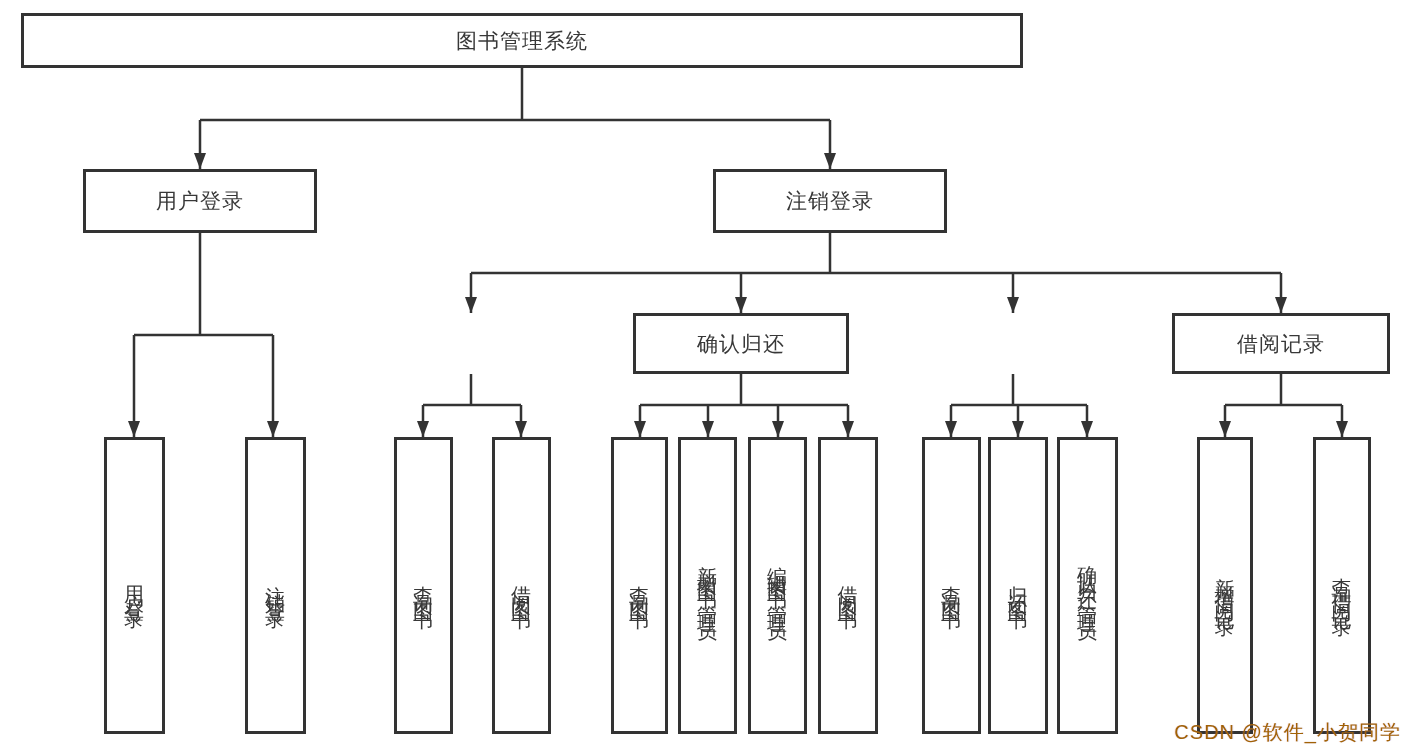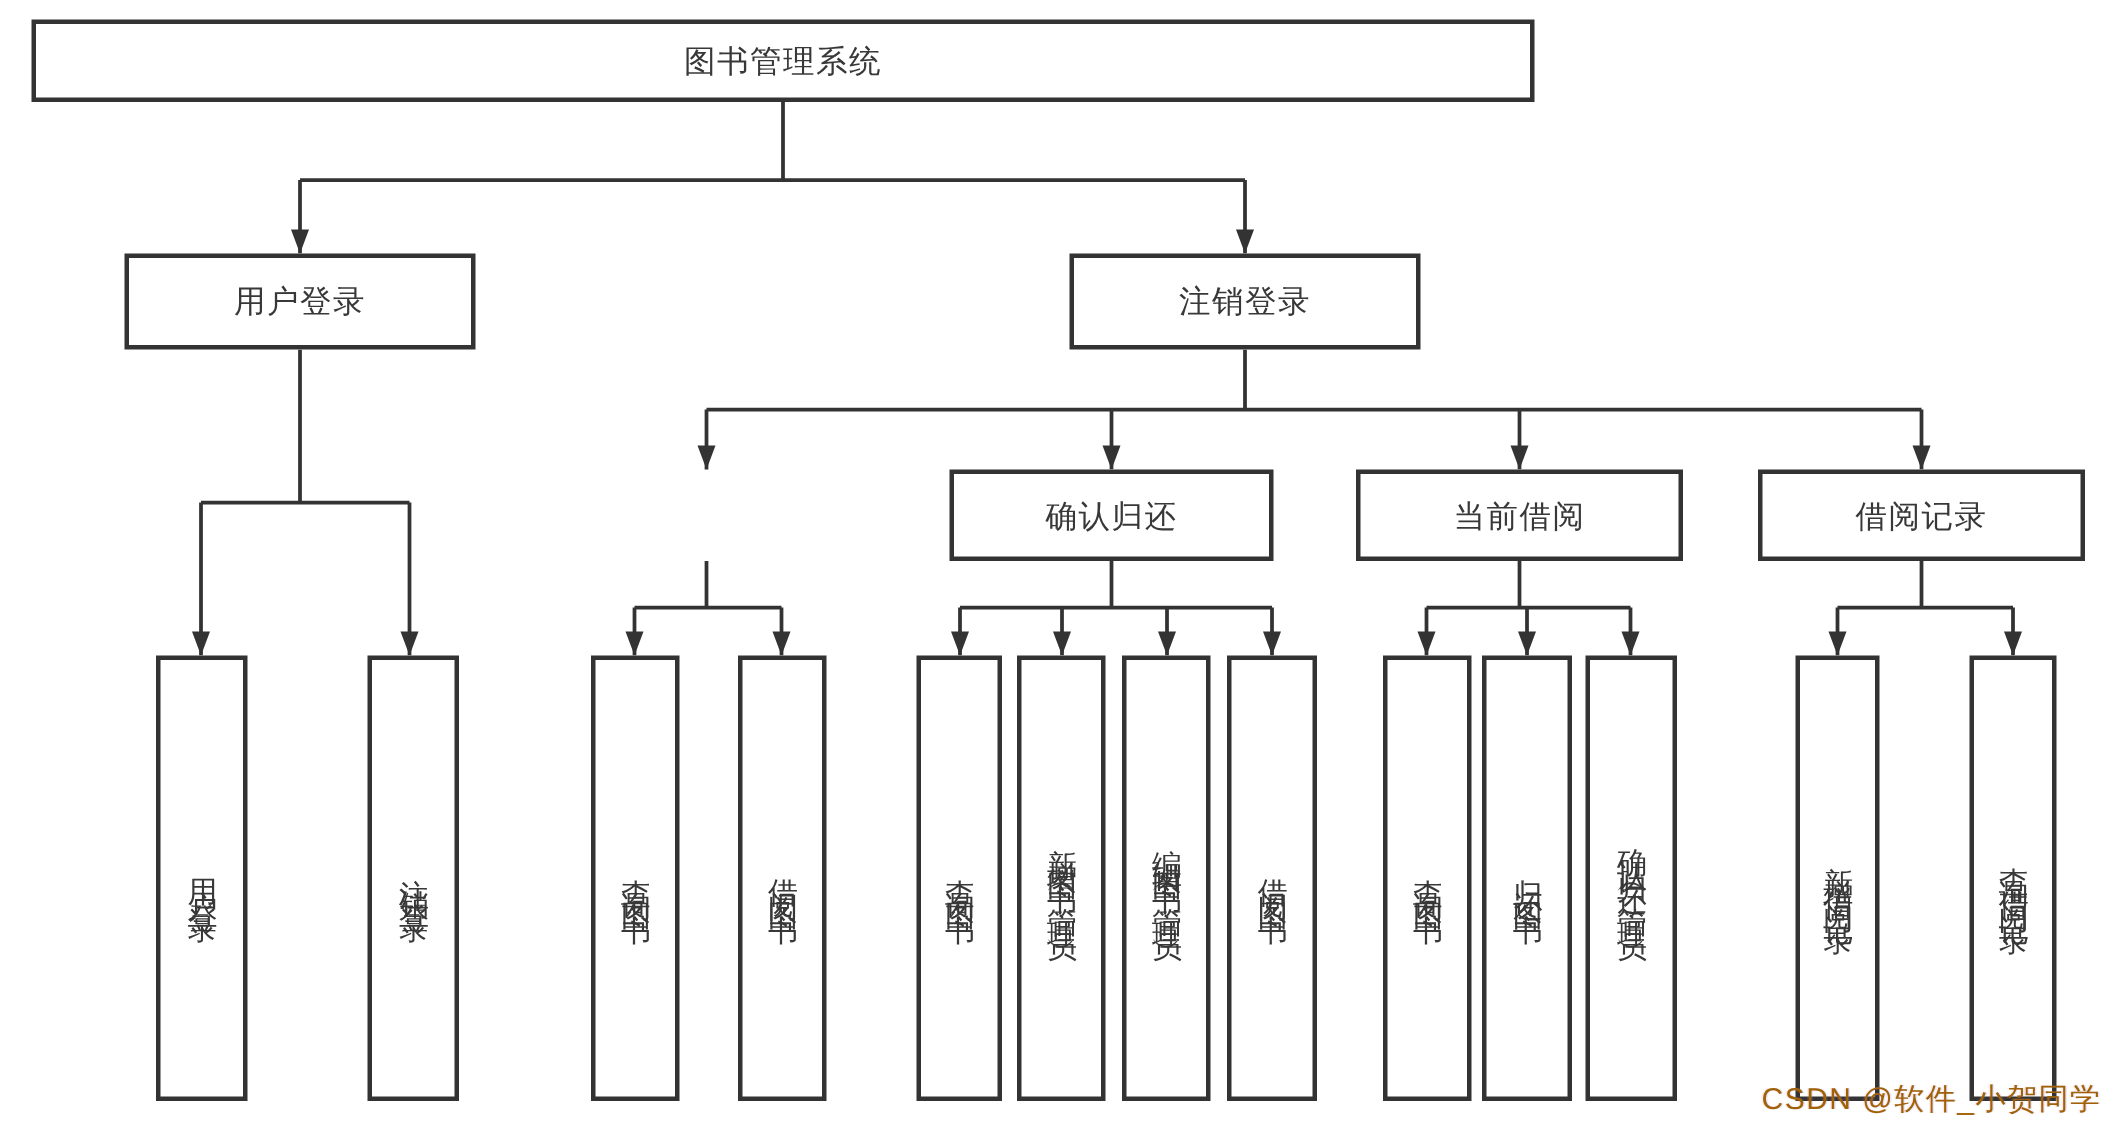--- a/index.html
+++ b/index.html
@@ -95,23 +95,20 @@
   <div class="node" style="left:83px;top:169px;width:234px;height:64px">
     <span class="label">用户登录</span>
   </div>
   <div class="node" style="left:713px;top:169px;width:234px;height:64px">
     <span class="label">注销登录</span>
   </div>
 
   <div class="node" style="left:633px;top:313px;width:216px;height:61px">
     <span class="label">确认归还</span>
   </div>
-  <div class="node" style="left:904px;top:313px;width:218px;height:61px">
-    <span class="label">当前借阅</span>
-  </div>
   <div class="node" style="left:1172px;top:313px;width:218px;height:61px">
     <span class="label">借阅记录</span>
   </div>
 
   <div class="node v" style="left:104px;top:437px;width:61px;height:297px">
     <span class="label">用户登录</span>
   </div>
   <div class="node v" style="left:245px;top:437px;width:61px;height:297px">
     <span class="label">注销登录</span>
   </div>

